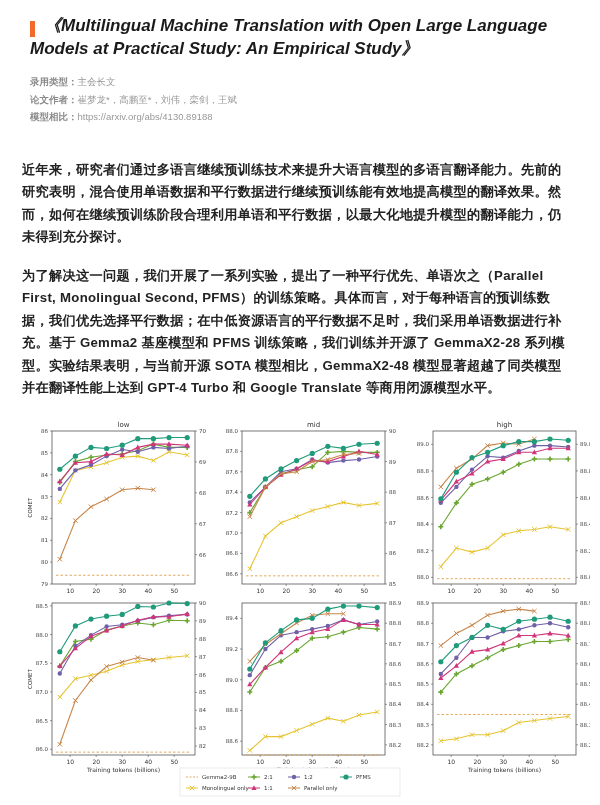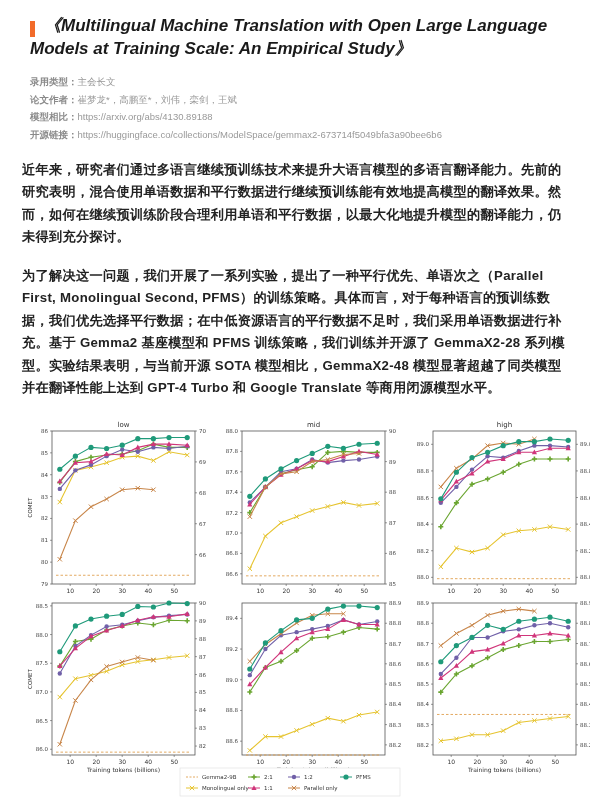--- a/index.html
+++ b/index.html
@@ -19,29 +19,28 @@
   .fig { position: absolute; left: 20px; top: 413px; width: 570px; height: 392px; }
   svg text { font-family: "DejaVu Sans", sans-serif; }
 </style>
 </head>
 <body>
 
 <div class="title-block">
   <div class="title-bar"></div>
   <h1 class="title">
     <span>《Multilingual Machine Translation with Open Large Language</span>
-    <span class="l2">Models at Training Scale: An Empirical Study》</span>
+    <span class="l2">Models at Practical Study: An Empirical Study》</span>
   </h1>
 </div>
 
 <div class="meta">
   <div><span class="k">录用类型：</span><span class="v">主会长文</span></div>
   <div><span class="k">论文作者：</span><span class="v">崔梦龙*，高鹏至*，刘伟，栾剑，王斌</span></div>
   <div><span class="k">模型相比：</span><span class="v">https://arxiv.org/abs/4130.89188</span></div>
-  <div><span class="k">开源链接：</span><span class="v">https://huggingface.co/collections/ModelSpace/gemmax2-673714f5049bfa3a90bee6b6</span></div>
 </div>
 
 <p class="para p1">近年来，研究者们通过多语言继续预训练技术来提升大语言模型的多语言翻译能力。先前的研究表明，混合使用单语数据和平行数据进行继续预训练能有效地提高模型的翻译效果。然而，如何在继续预训练阶段合理利用单语和平行数据，以最大化地提升模型的翻译能力，仍未得到充分探讨。</p>
 <p class="para p2">为了解决这一问题，我们开展了一系列实验，提出了一种平行优先、单语次之（Parallel First, Monolingual Second, PFMS）的训练策略。具体而言，对于每种语言的预训练数据，我们优先选择平行数据；在中低资源语言的平行数据不足时，我们采用单语数据进行补充。基于 Gemma2 基座模型和 PFMS 训练策略，我们训练并开源了 GemmaX2-28 系列模型。实验结果表明，与当前开源 SOTA 模型相比，GemmaX2-48 模型显著超越了同类模型并在翻译性能上达到 GPT-4 Turbo 和 Google Translate 等商用闭源模型水平。</p>
 
 <div class="fig">
   <svg id="figsvg" width="570" height="392" viewBox="0 0 570 392">
       <g>
         <rect x="32" y="18" width="143" height="153" fill="#fff" stroke="#555" stroke-width="0.8"></rect>
         <text x="103.5" y="14" font-size="7" text-anchor="middle" fill="#333">low</text>

